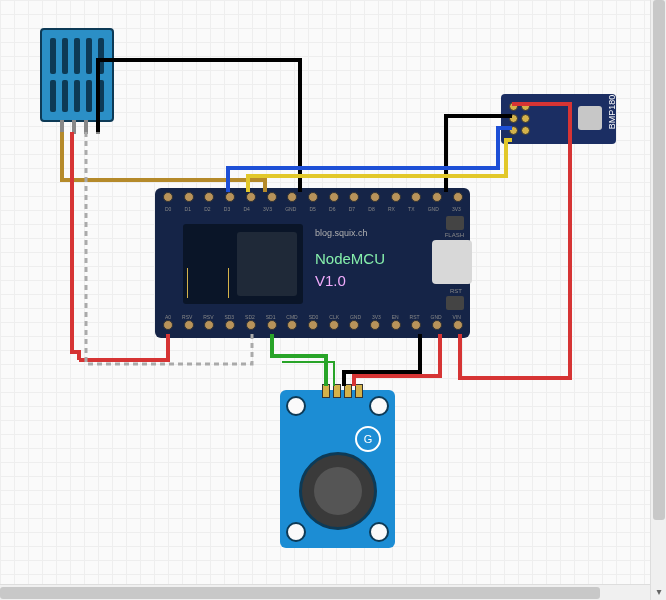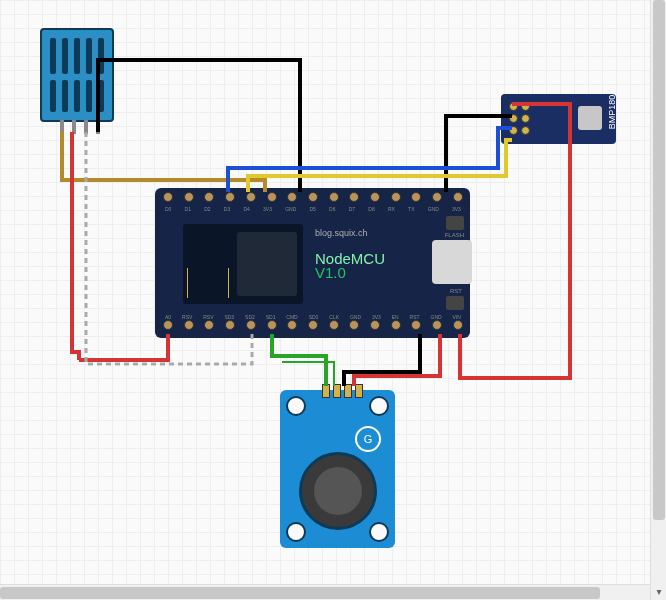--- a/index.html
+++ b/index.html
@@ -205,23 +205,23 @@
   .nodemcu .text-name {
     position: absolute;
     left: 160px;
     top: 62px;
     font-size: 15px;
     color: #86efac;
   }
   .nodemcu .text-ver {
     position: absolute;
     left: 160px;
-    top: 76px;
+    top: 84px;
     font-size: 15px;
-    color: #22c55e;
+    color: #f0abfc;
   }
   .nodemcu .pinlabels {
     position: absolute;
     left: 10px;
     width: 296px;
     display: flex;
     justify-content: space-between;
     font-size: 5px;
     color: #888;
   }

